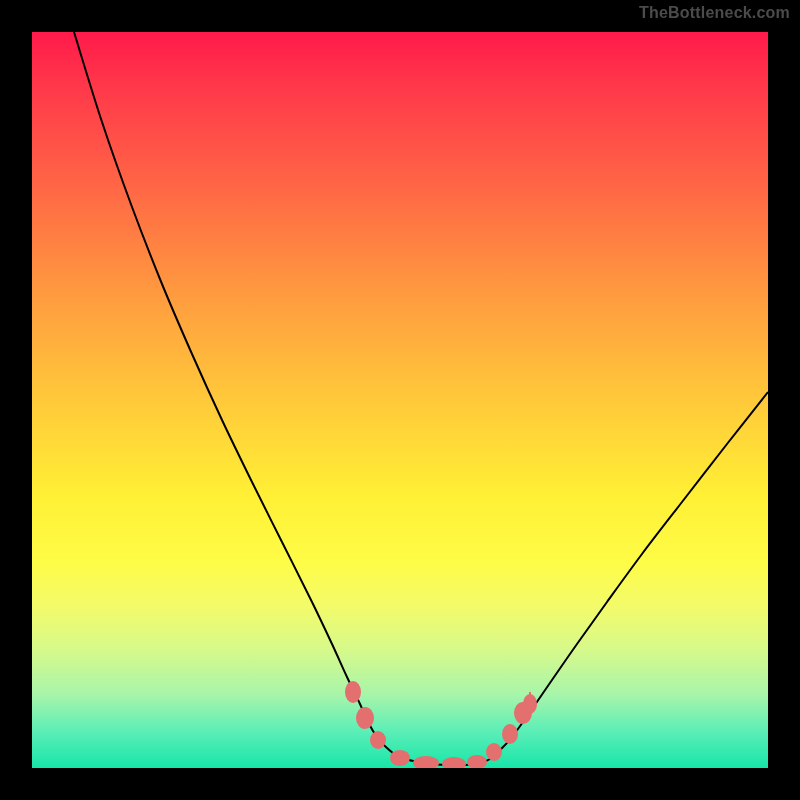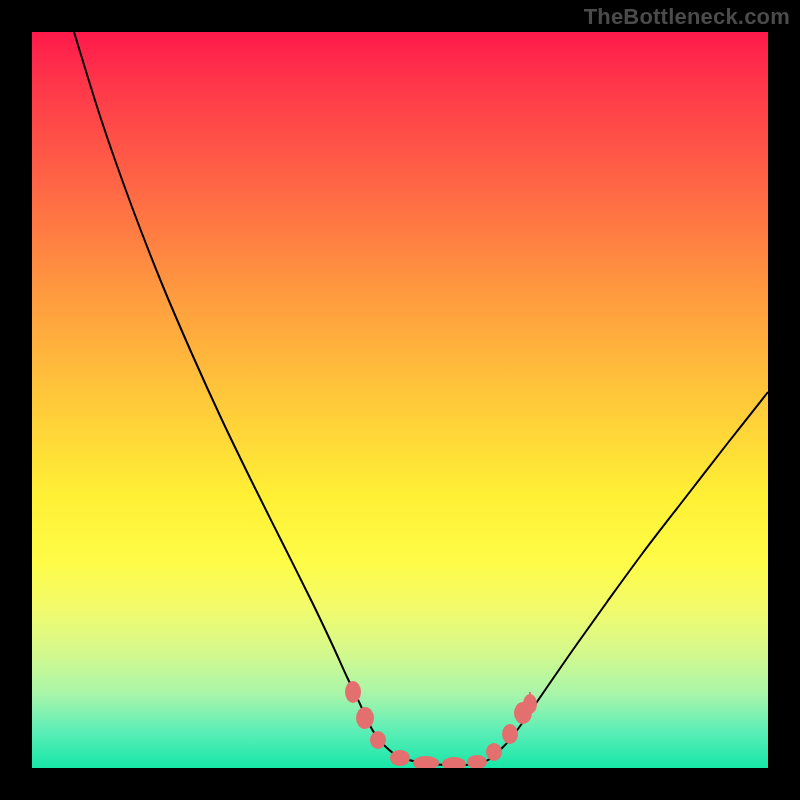--- a/index.html
+++ b/index.html
@@ -37,21 +37,21 @@
       #a8f5aa 90%,
       #5ceeb7 95%,
       #17e6a8 100%
     );
   }
 
   .watermark {
     position: absolute;
     top: 4px; right: 10px;
     color: #4b4b4b;
-    font-size: 22px;
+    font-size: 16px;
     font-weight: 600;
     letter-spacing: 0.2px;
     pointer-events: none;
   }
 
   svg.curves {
     position: absolute;
     left: 0; top: 0;
     width: 100%; height: 100%;
   }

